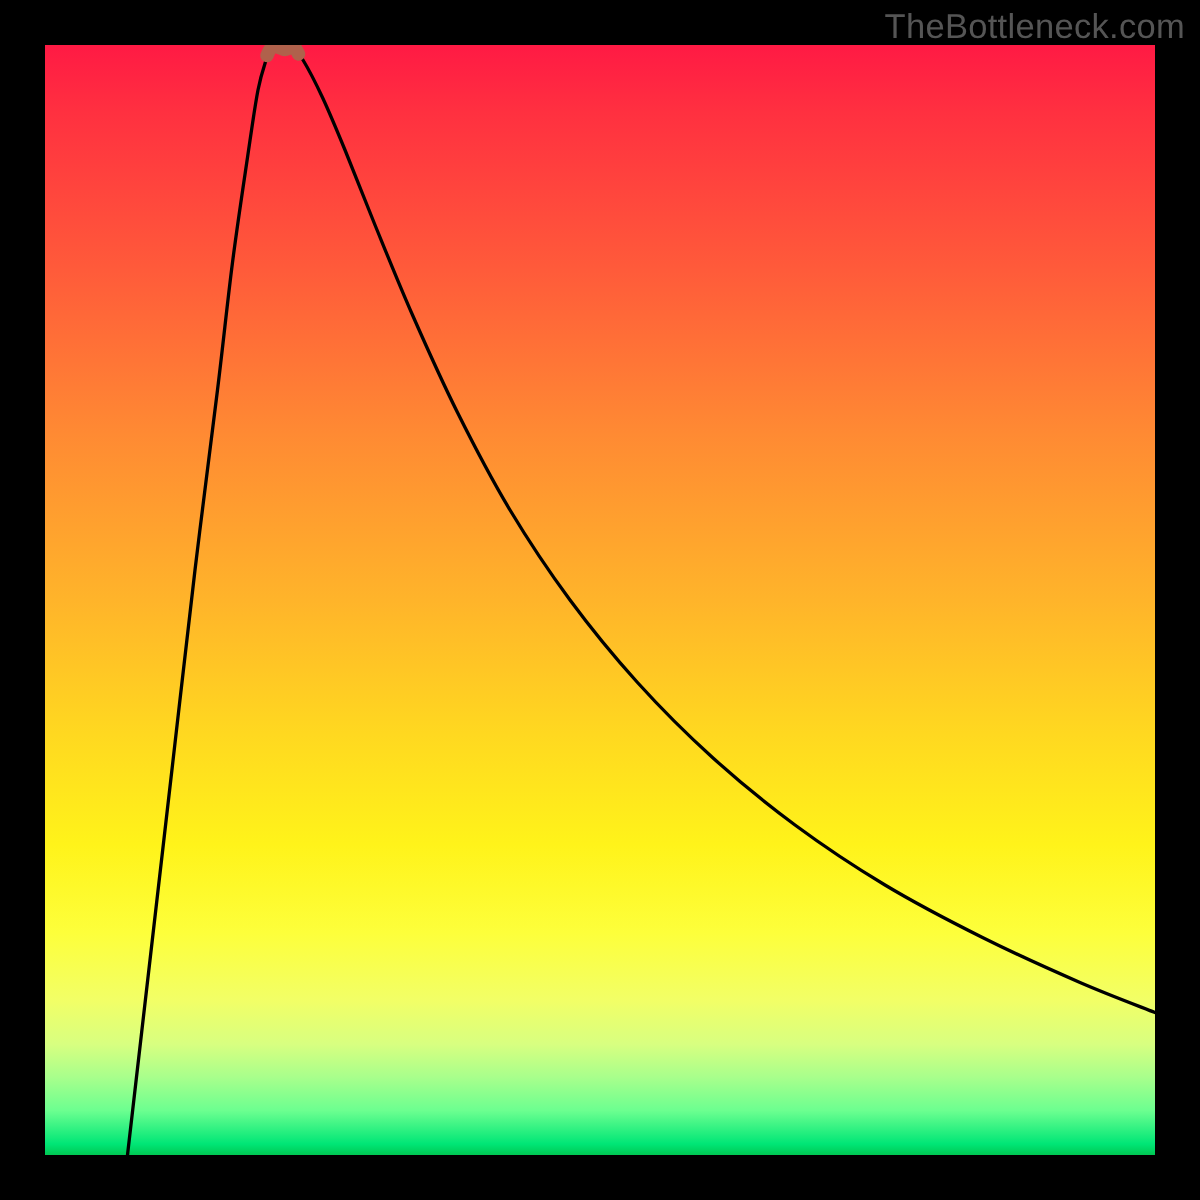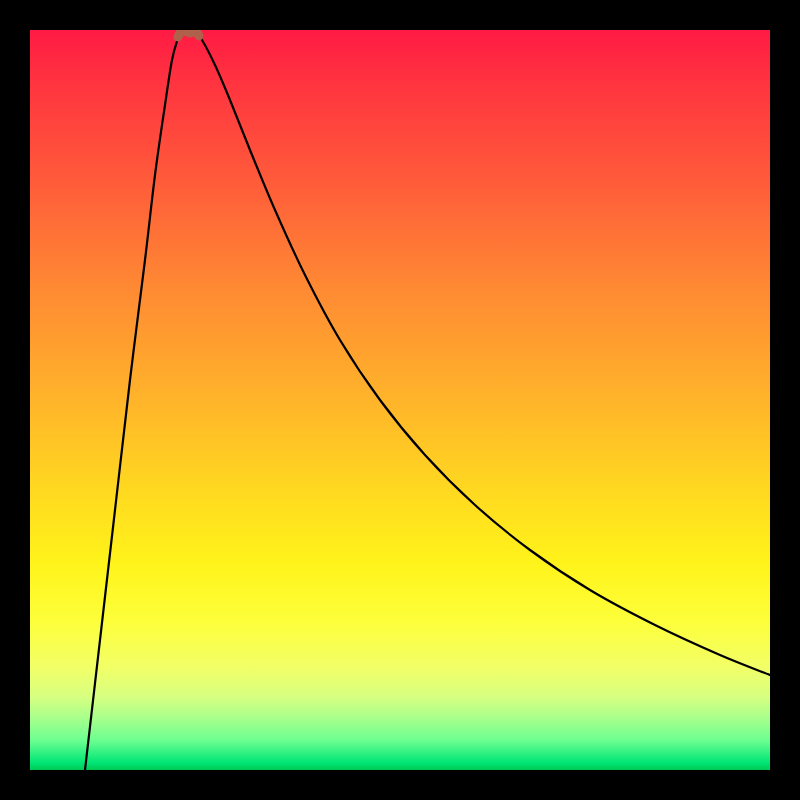--- a/index.html
+++ b/index.html
@@ -76,13 +76,14 @@
   <div class="plot-area">
     <div class="gradient"></div>
 
     <svg class="curve-svg" viewBox="0 0 740 740" preserveAspectRatio="none">
       <path id="left-branch" fill="none" stroke="#000000" stroke-width="2.2" stroke-linecap="round" d="M 55 740 C 57.5 718.3333333333334, 65 653.3333333333334, 70 610 C 75 566.6666666666666, 80 523.3333333333334, 85 480 C 90 436.6666666666667, 95 391.6666666666667, 100 350 C 105 308.3333333333333, 110.83333333333333 264.1666666666667, 115 230 C 119.16666666666667 195.83333333333334, 121.66666666666667 170.83333333333334, 125 145 C 128.33333333333334 119.16666666666667, 132.16666666666666 94.16666666666667, 135 75 C 137.83333333333334 55.83333333333333, 139.83333333333334 41.166666666666664, 142 30 C 144.16666666666666 18.833333333333336, 146.66666666666666 12.666666666666668, 148 8 C 149.33333333333334 3.333333333333333, 149.66666666666666 3, 150 2"></path>
       <path id="right-branch" fill="none" stroke="#000000" stroke-width="2.2" stroke-linecap="round" d="M 165 2 C 166.16666666666666 3.333333333333333, 168.66666666666666 4.5, 172 10 C 175.33333333333334 15.5, 180.33333333333334 25, 185 35 C 189.66666666666666 45, 194.16666666666666 55.833333333333336, 200 70 C 205.83333333333334 84.16666666666667, 212.5 101.66666666666667, 220 120 C 227.5 138.33333333333334, 235.83333333333334 159.16666666666666, 245 180 C 254.16666666666666 200.83333333333334, 264.1666666666667 223.33333333333334, 275 245 C 285.8333333333333 266.6666666666667, 297.5 289.1666666666667, 310 310 C 322.5 330.8333333333333, 335.8333333333333 350.8333333333333, 350 370 C 364.1666666666667 389.1666666666667, 379.1666666666667 407.5, 395 425 C 410.8333333333333 442.5, 427.5 459.1666666666667, 445 475 C 462.5 490.8333333333333, 480.8333333333333 505.8333333333333, 500 520 C 519.1666666666666 534.1666666666666, 539.1666666666666 547.5, 560 560 C 580.8333333333334 572.5, 603.3333333333334 584.1666666666666, 625 595 C 646.6666666666666 605.8333333333334, 670.8333333333334 616.6666666666666, 690 625 C 709.1666666666666 633.3333333333334, 731.6666666666666 641.6666666666666, 740 645"></path>
       <path id="valley-marker" fill="none" stroke="#b0614b" stroke-width="9" stroke-linecap="round" stroke-linejoin="round" d="M 148 7 C 148.33333333333334 6.333333333333333, 149.16666666666666 4, 150 3 C 150.83333333333334 2, 151.83333333333334 1.1666666666666667, 153 1 C 154.16666666666666 0.8333333333333334, 155.83333333333334 1.6666666666666667, 157 2 C 158.16666666666666 2.3333333333333335, 159 3, 160 3 C 161 3, 162 2.3333333333333335, 163 2 C 164 1.6666666666666667, 165 0.33333333333333337, 166 1 C 167 1.6666666666666665, 168.5 5.166666666666667, 169 6"></path>
     </svg>
   </div>
 
+  <div class="watermark">TheBottleneck.com</div>
 </div>
 
 </body></html>

